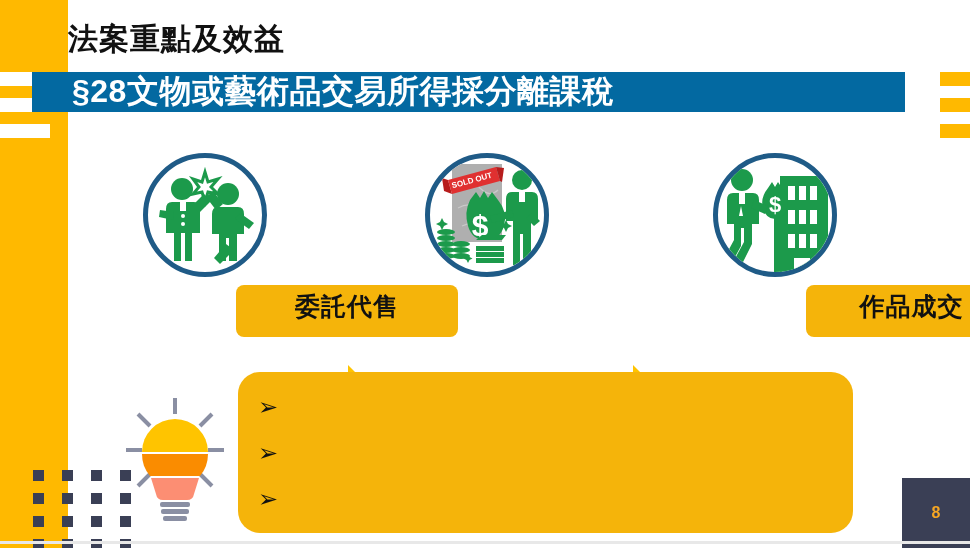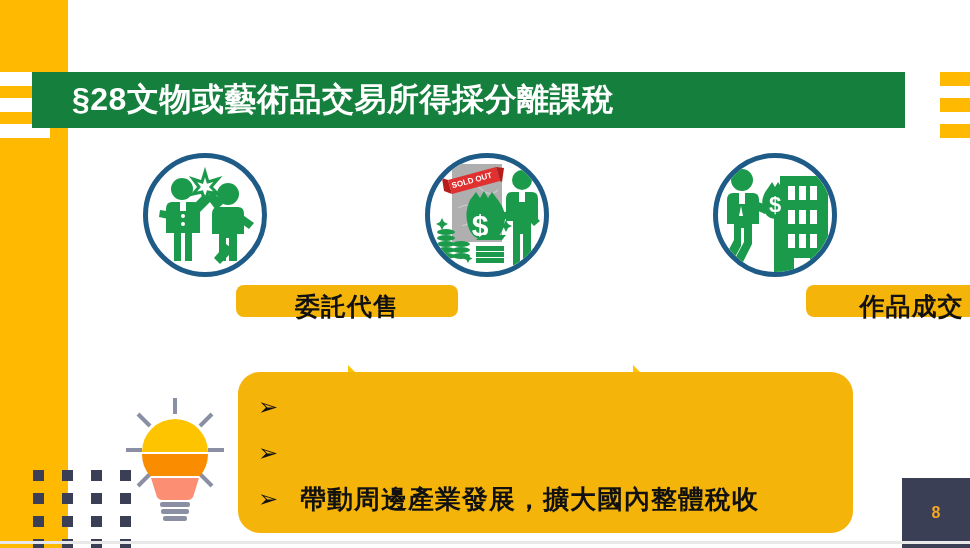--- a/index.html
+++ b/index.html
@@ -74,22 +74,22 @@
     font-weight: bold;
     color: #111111;
     letter-spacing: 1px;
     white-space: nowrap;
   }
   .banner {
     position: absolute;
     left: 32px;
     top: 72px;
     width: 873px;
-    height: 56px;
-    background: #15803d;
+    height: 40px;
+    background: #0369a1;
   }
   .banner-text {
     position: absolute;
     left: 40px;
     top: 50%;
     transform: translateY(-50%);
     font-size: 32px;
     font-weight: bold;
     color: #ffffff;
     letter-spacing: 0.5px;
@@ -122,21 +122,21 @@
     background: #ffffff;
     box-sizing: border-box;
     overflow: hidden;
     margin: 0 auto;
   }
   .circle svg { display: block; }
 
   .chip {
     position: absolute;
     top: 132px;
-    height: 32px;
+    height: 52px;
     line-height: 42px;
     background: #F5B40A;
     border-radius: 8px;
     font-size: 25px;
     font-weight: bold;
     color: #111111;
     letter-spacing: 1px;
     white-space: nowrap;
   }
   .chip.c1 { left: 95px;  width: 222px; }
@@ -249,20 +249,21 @@
     <span></span>
       <span></span>
       <span></span>
       <span></span>
     <span></span>
       <span></span>
       <span></span>
       <span></span>
   </div>
 
+  <div class="page-title">法案重點及效益</div>
   <div class="banner">
     <div class="banner-text">§28文物或藝術品交易所得採分離課稅</div>
   </div>
 
   <div class="proc">
 
     <div class="node n1">
       <div class="circle">
         <svg width="114" height="114" viewBox="0 0 114 114">
 
@@ -431,21 +432,20 @@
 
   <div class="benefits">
     <div class="bullet-row">
       <span class="bullet-mark">➢</span>
     </div>
     <div class="bullet-row">
       <span class="bullet-mark">➢</span>
     </div>
     <div class="bullet-row">
       <span class="bullet-mark">➢</span>
-      <span class="bullet-text">帶動周邊產業發展，擴大國內整體稅收</span>
     </div>
   </div>
 
   <div class="page-badge">
     <div class="num">8</div>
   </div>
 
   <div class="footer-line"></div>
 
 </div>

